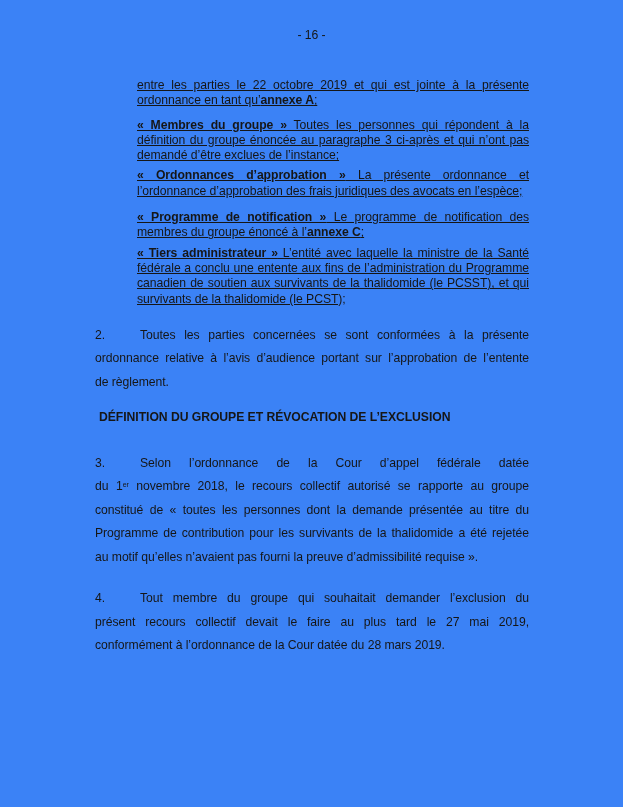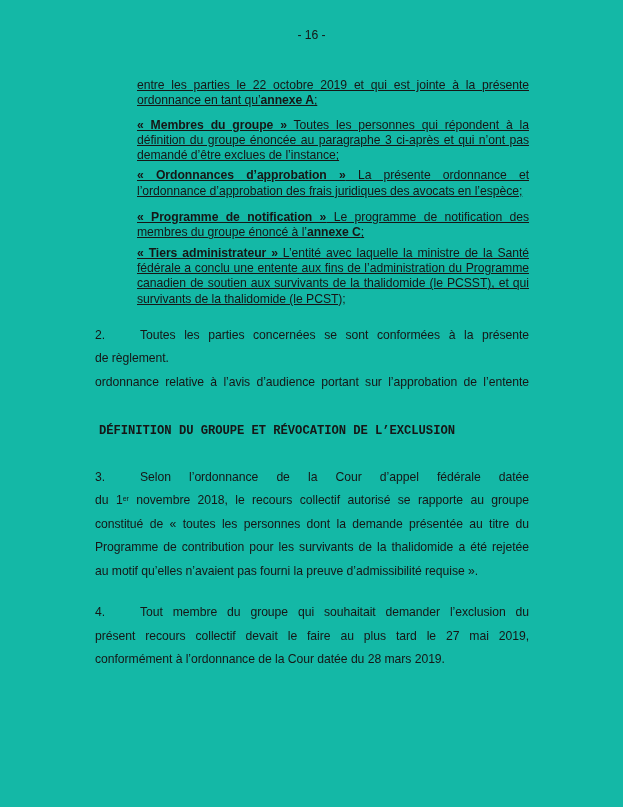--- a/index.html
+++ b/index.html
@@ -5,21 +5,21 @@
 <style>
   html, body {
     margin: 0;
     padding: 0;
     background: #ffffff;
   }
   .page {
     position: relative;
     width: 623px;
     height: 807px;
-    background: #14b8a6;
+    background: #3b82f6;
     overflow: hidden;
     font-family: "Liberation Sans", "DejaVu Sans", sans-serif;
     font-size: 12.2px;
     color: #161616;
     letter-spacing: -0.05px;
   }
   .page-number {
     margin-top: 28px;
     line-height: 15px;
     text-align: center;
@@ -61,21 +61,21 @@
     vertical-align: 0.38em;
     letter-spacing: 0;
   }
   
   .m-def1   { margin-top: 35px; }
   .m-def2   { margin-top: 9px;  }
   .m-def3   { margin-top: 5px; }
   .m-def4   { margin-top: 11px; }
   .m-def5   { margin-top: 5px;  }
   .m-para2  { margin-top: 17px; }
-  .m-head   { margin-top: 30px; font-family: Liberation Mono, monospace; }
+  .m-head   { margin-top: 16px; }
   .m-para3  { margin-top: 27px; }
   .m-para4  { margin-top: 18px; }
 </style>
 </head>
 <body>
 
 <div class="page">
 
   <div class="page-number">- 16 -</div>
 
@@ -104,22 +104,22 @@
       <div class="line"><span class="b">« Tiers administrateur »</span><span> L’entité avec laquelle la ministre de la Santé</span></div>
       <div class="line"><span>fédérale a conclu une entente aux fins de l’administration du Programme</span></div>
       <div class="line"><span>canadien de soutien aux survivants de la thalidomide (le PCSST), et qui</span></div>
       <div class="line last"><span>survivants de la thalidomide (le PCST);</span></div>
     </div>
 
   <div class="para m-para2">
     <span class="num">2.</span>
     <div>
         <div class="line"><span>Toutes les parties concernées se sont conformées à la présente</span></div>
+        <div class="line"><span>ordonnance relative à l’avis d’audience portant sur l’approbation de l’entente</span></div>
         <div class="line last"><span>de règlement.</span></div>
-        <div class="line"><span>ordonnance relative à l’avis d’audience portant sur l’approbation de l’entente</span></div>
       </div>
   </div>
 
   <div class="section-heading m-head">DÉFINITION DU GROUPE ET RÉVOCATION DE L’EXCLUSION</div>
 
   <div class="para m-para3">
     <span class="num">3.</span>
     <div>
         <div class="line"><span>Selon l’ordonnance de la Cour d’appel fédérale datée</span></div>
         <div class="line"><span>du 1</span><sup>er</sup><span> novembre 2018, le recours collectif autorisé se rapporte au groupe</span></div>

